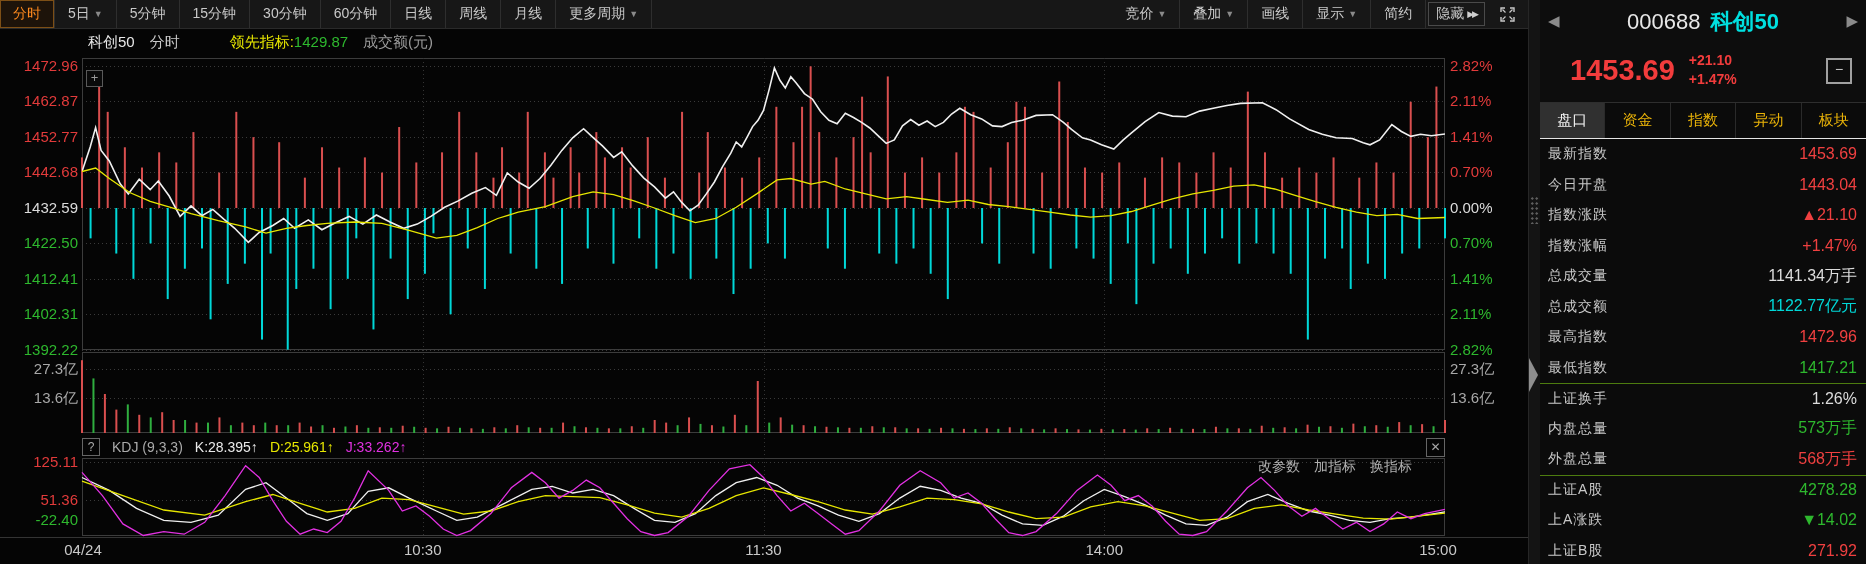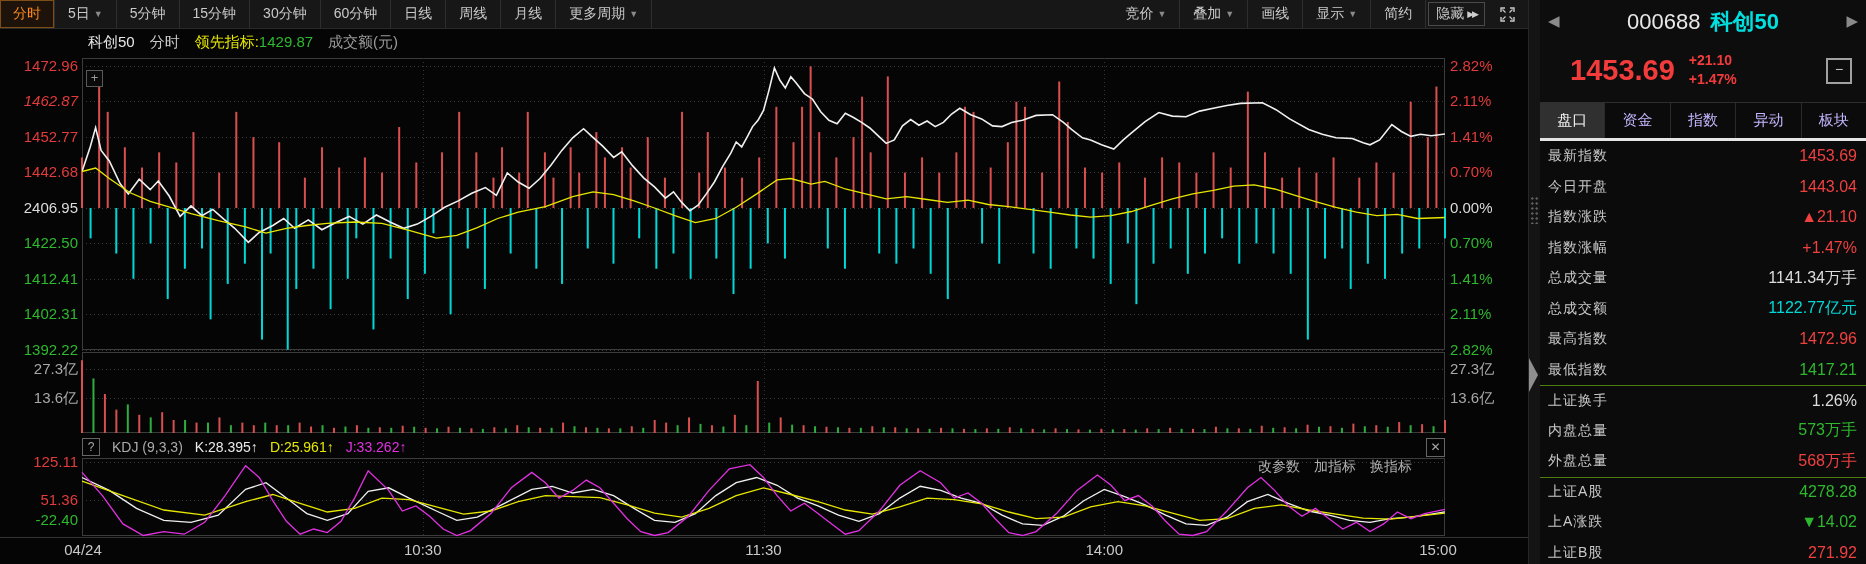--- a/index.html
+++ b/index.html
@@ -12,21 +12,21 @@
            color:#c9c9c9;border-right:1px solid #2e2e2e;cursor:pointer;white-space:nowrap;}
   .tb-item .caret{font-size:9px;color:#8a8a8a;margin-left:4px;}
   .tb-item.selected{color:#ff8a1e;background:#1d130a;box-shadow:inset 0 0 0 1px #7d4f16;}
   .tb-item.boxed{box-shadow:inset 0 0 0 1px #4a4a4a;margin:2px 2px;border-right:none;padding:0 8px;}
   .tb-item.noborder{border-right:none;}
   .tb-spacer{flex:1;border-right:none;}
   .dbl-arrows{font-size:9px;margin-left:3px;letter-spacing:-2px;color:#cfcfcf;}
   
   #chart-header{position:absolute;left:88px;top:33px;display:flex;gap:15px;font-size:15px;}
   .ch-name{color:#e8e8e8;} .ch-mode{color:#c9c9c9;}
-  .ch-lead-label{color:#e6e600;} .ch-lead-value{color:#2eb82e;}
+  .ch-lead-label{color:#e6e600;margin-left:35px;} .ch-lead-value{color:#2eb82e;}
   .ch-vol{color:#9a9a9a;}
   #plus-box{position:absolute;left:86px;top:70px;width:15px;height:15px;border:1px solid #5a5a5a;
             color:#9a9a9a;font-size:13px;line-height:14px;text-align:center;background:#0a0a0a;}
   
   .axlbl{position:absolute;font-size:15px;line-height:20px;height:20px;}
   .axlbl.lft{left:0;width:78px;text-align:right;}
   .axlbl.rgt{left:1450px;width:76px;text-align:left;}
   .up{color:#e23b3b;} .down{color:#2eb82e;} .flat{color:#dcdcdc;} .neutral{color:#a8a8a8;}
   
   #kdj-header{position:absolute;left:82px;top:437px;width:1363px;height:20px;display:flex;
@@ -54,22 +54,22 @@
   .nav-arrow{position:absolute;top:12px;color:#8a8a8a;font-size:15px;cursor:pointer;}
   #nav-left{left:8px;} #nav-right{right:8px;}
   #stock-code{color:#e8e8e8;font-size:22px;}
   #stock-name{color:#00e0e0;font-size:22px;font-weight:bold;}
   #ph-row2{position:relative;height:52px;display:flex;align-items:center;}
   #last-price{color:#f23c3c;font-size:29px;font-weight:bold;margin-left:30px;}
   #chg-col{margin-left:14px;display:flex;flex-direction:column;line-height:19px;font-size:14px;
            color:#f23c3c;font-weight:bold;}
   #minimize-btn{position:absolute;right:14px;top:14px;width:22px;height:22px;border:2px solid #a0a0a0;
            color:#c8c8c8;text-align:center;line-height:19px;font-size:14px;cursor:pointer;}
-  #tabs{display:flex;height:35px;border-bottom:3px solid #e5e5e5;}
-  .tab{flex:1;display:flex;align-items:center;justify-content:center;font-size:15px;color:#c4b5fd;
+  #tabs{display:flex;height:35px;border-bottom:1px solid #e5e5e5;}
+  .tab{flex:1;display:flex;align-items:center;justify-content:center;font-size:15px;color:#eab308;
        border-left:1px solid #2a2a2a;cursor:pointer;}
   .tab:first-child{border-left:none;}
   .tab.selected{background:#303030;color:#f2f2f2;}
   #rows{display:flex;flex-direction:column;}
   .q-row{height:30.5px;display:flex;align-items:center;justify-content:space-between;
          padding:0 9px 0 8px;box-sizing:border-box;}
   .q-row.divided{border-top:1px solid #4d7c0f;}
   .q-label{color:#c8c8c8;font-size:14px;letter-spacing:1px;}
   .q-value{font-size:16px;}
   .q-value.red{color:#f04040;} .q-value.green{color:#2eb82e;}
@@ -458,24 +458,24 @@
   <div id="chart-header">
     <span class="ch-name">科创50</span>
     <span class="ch-mode">分时</span>
     <span><span class="ch-lead-label">领先指标:</span><span class="ch-lead-value">1429.87</span></span>
     <span class="ch-vol">成交额(元)</span>
   </div>
   <div id="plus-box">+</div>
 
   <div id="axis-layer">
       <div class="axlbl lft up" style="top: 56px;">1472.96</div>
-      <div class="axlbl lft up" style="top: 91px; font-style: italic;">1462.87</div>
+      <div class="axlbl lft up" style="top: 91px;">1462.87</div>
       <div class="axlbl lft up" style="top: 127px;">1452.77</div>
       <div class="axlbl lft up" style="top: 162px;">1442.68</div>
-      <div class="axlbl lft flat" style="top: 198px;">2406.95</div>
+      <div class="axlbl lft flat" style="top: 198px;">1432.59</div>
       <div class="axlbl lft down" style="top: 233px;">1422.50</div>
       <div class="axlbl lft down" style="top: 269px;">1412.41</div>
       <div class="axlbl lft down" style="top: 304px;">1402.31</div>
       <div class="axlbl lft down" style="top: 340px;">1392.22</div>
       <div class="axlbl rgt up" style="top: 56px;">2.82%</div>
       <div class="axlbl rgt up" style="top: 91px;">2.11%</div>
       <div class="axlbl rgt up" style="top: 127px;">1.41%</div>
       <div class="axlbl rgt up" style="top: 162px;">0.70%</div>
       <div class="axlbl rgt flat" style="top: 198px;">0.00%</div>
       <div class="axlbl rgt down" style="top: 233px;">0.70%</div>

